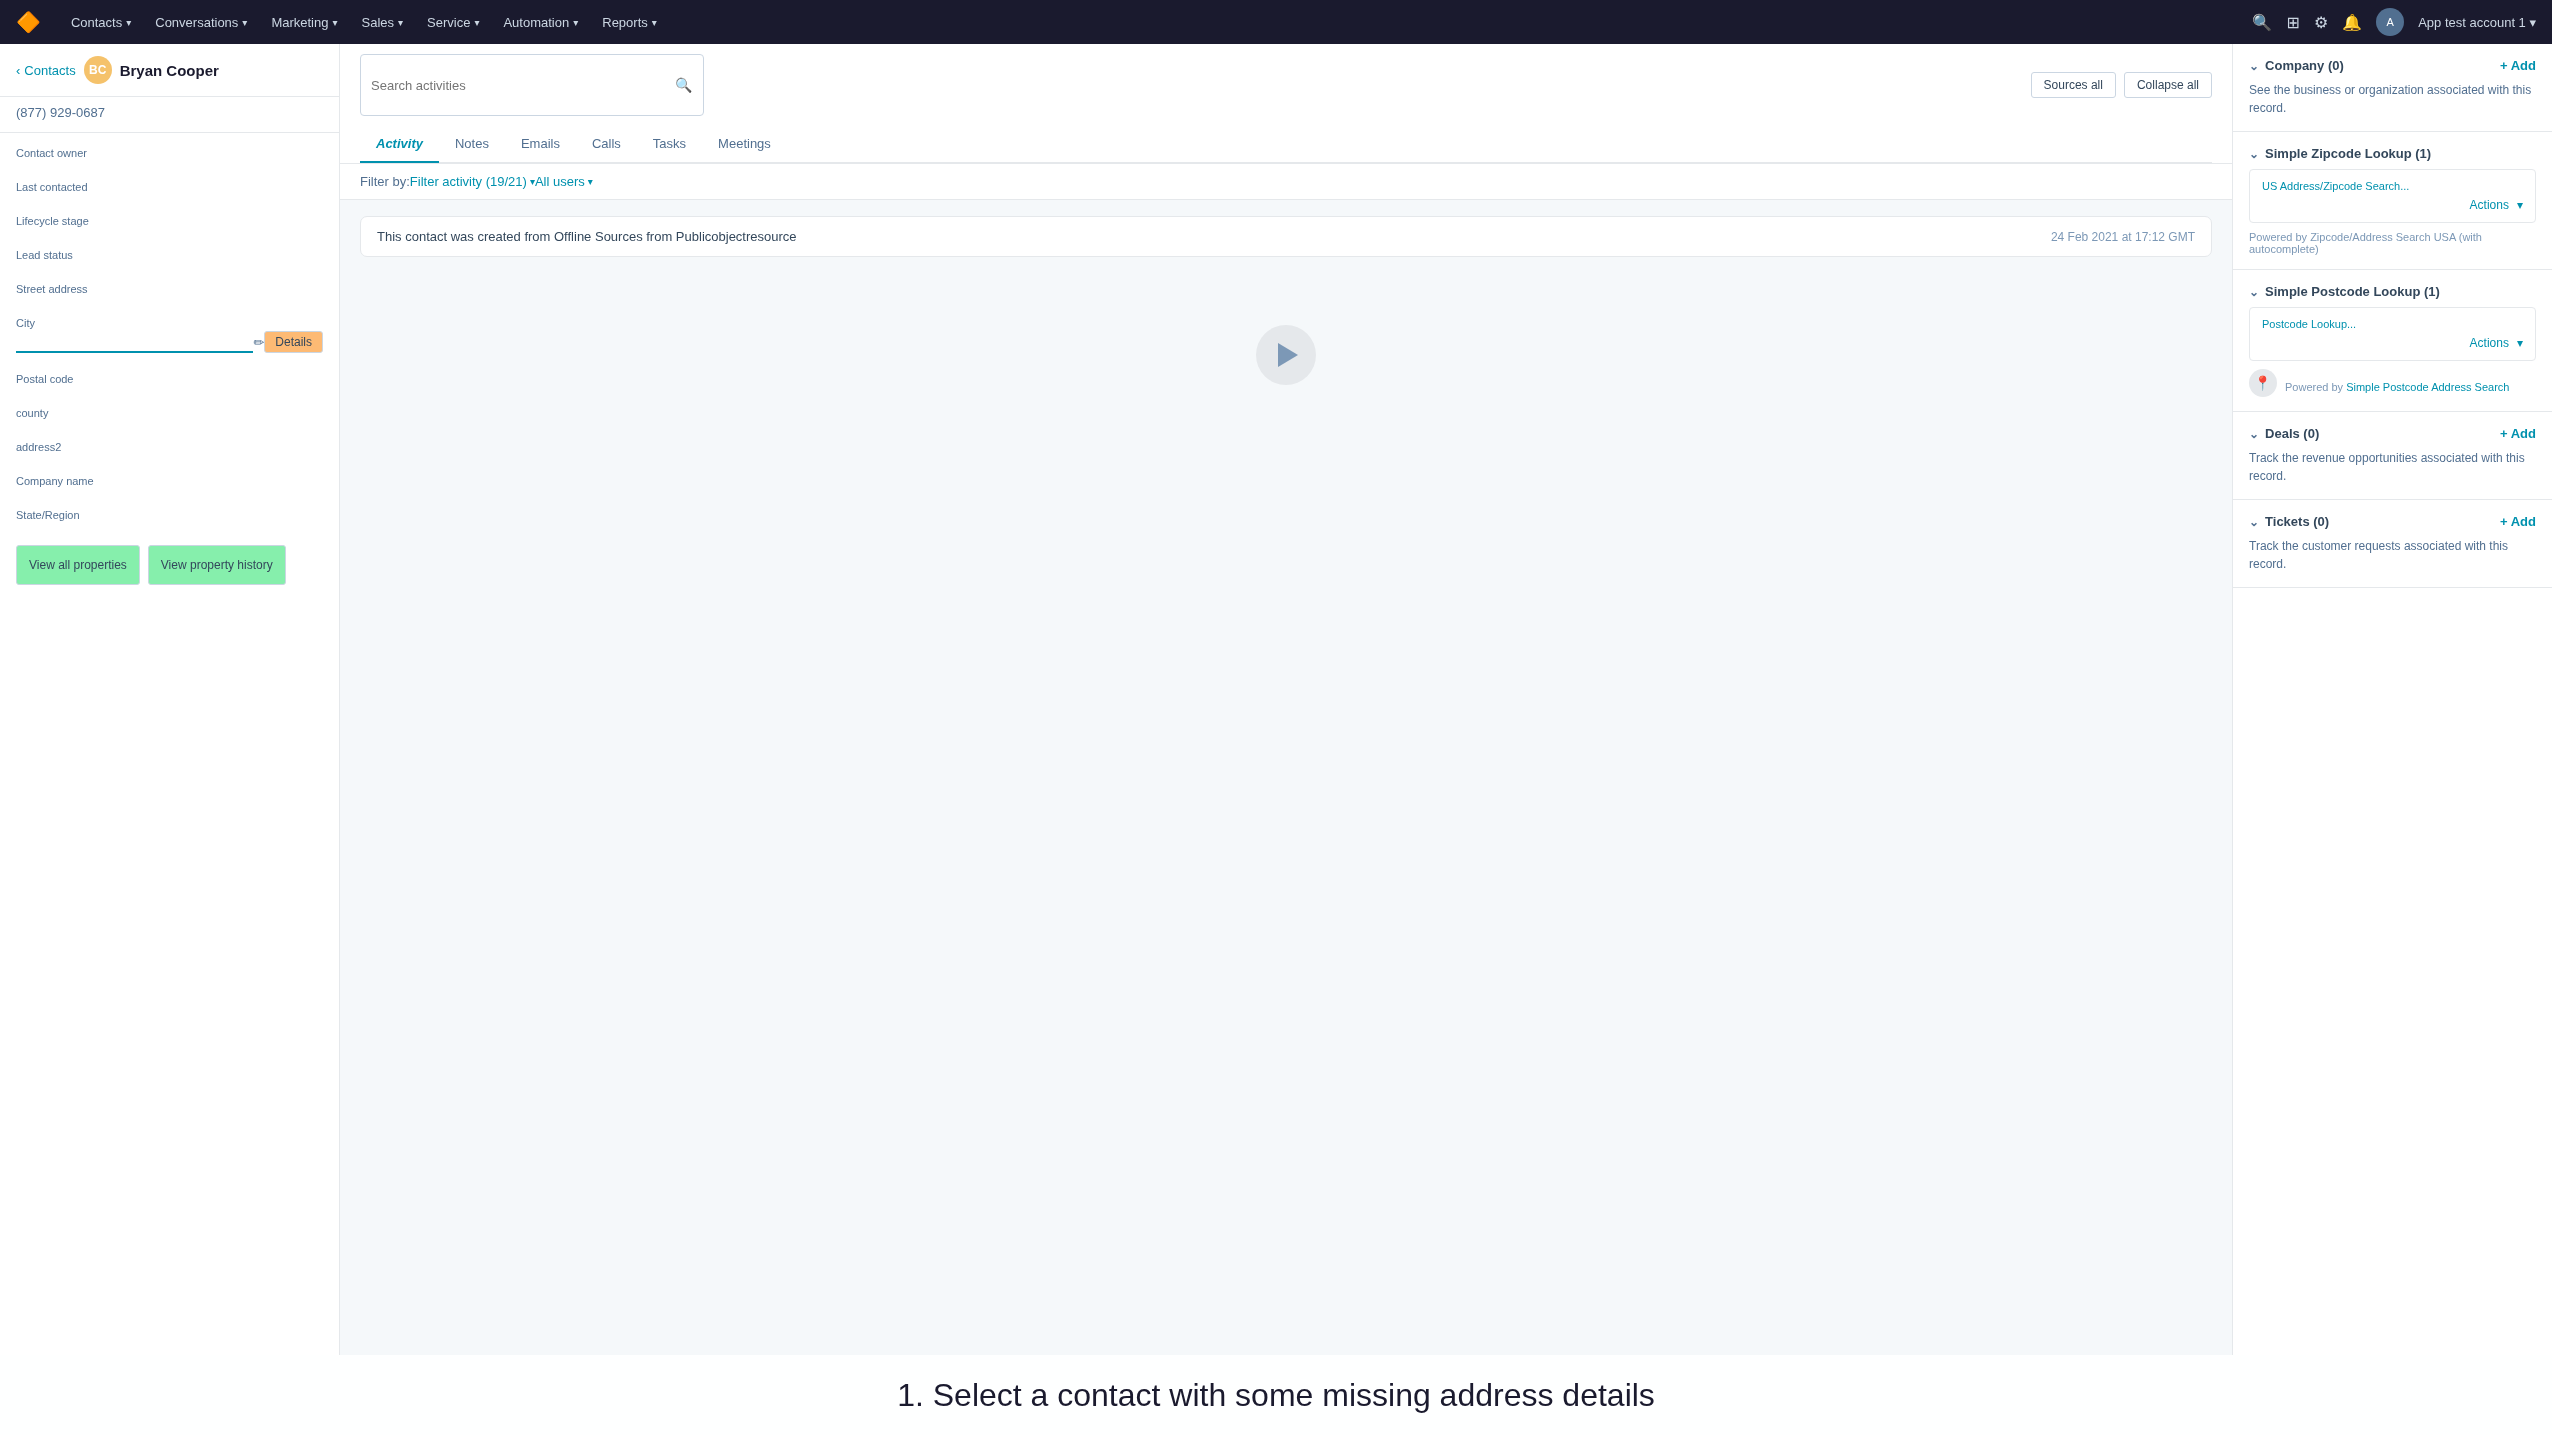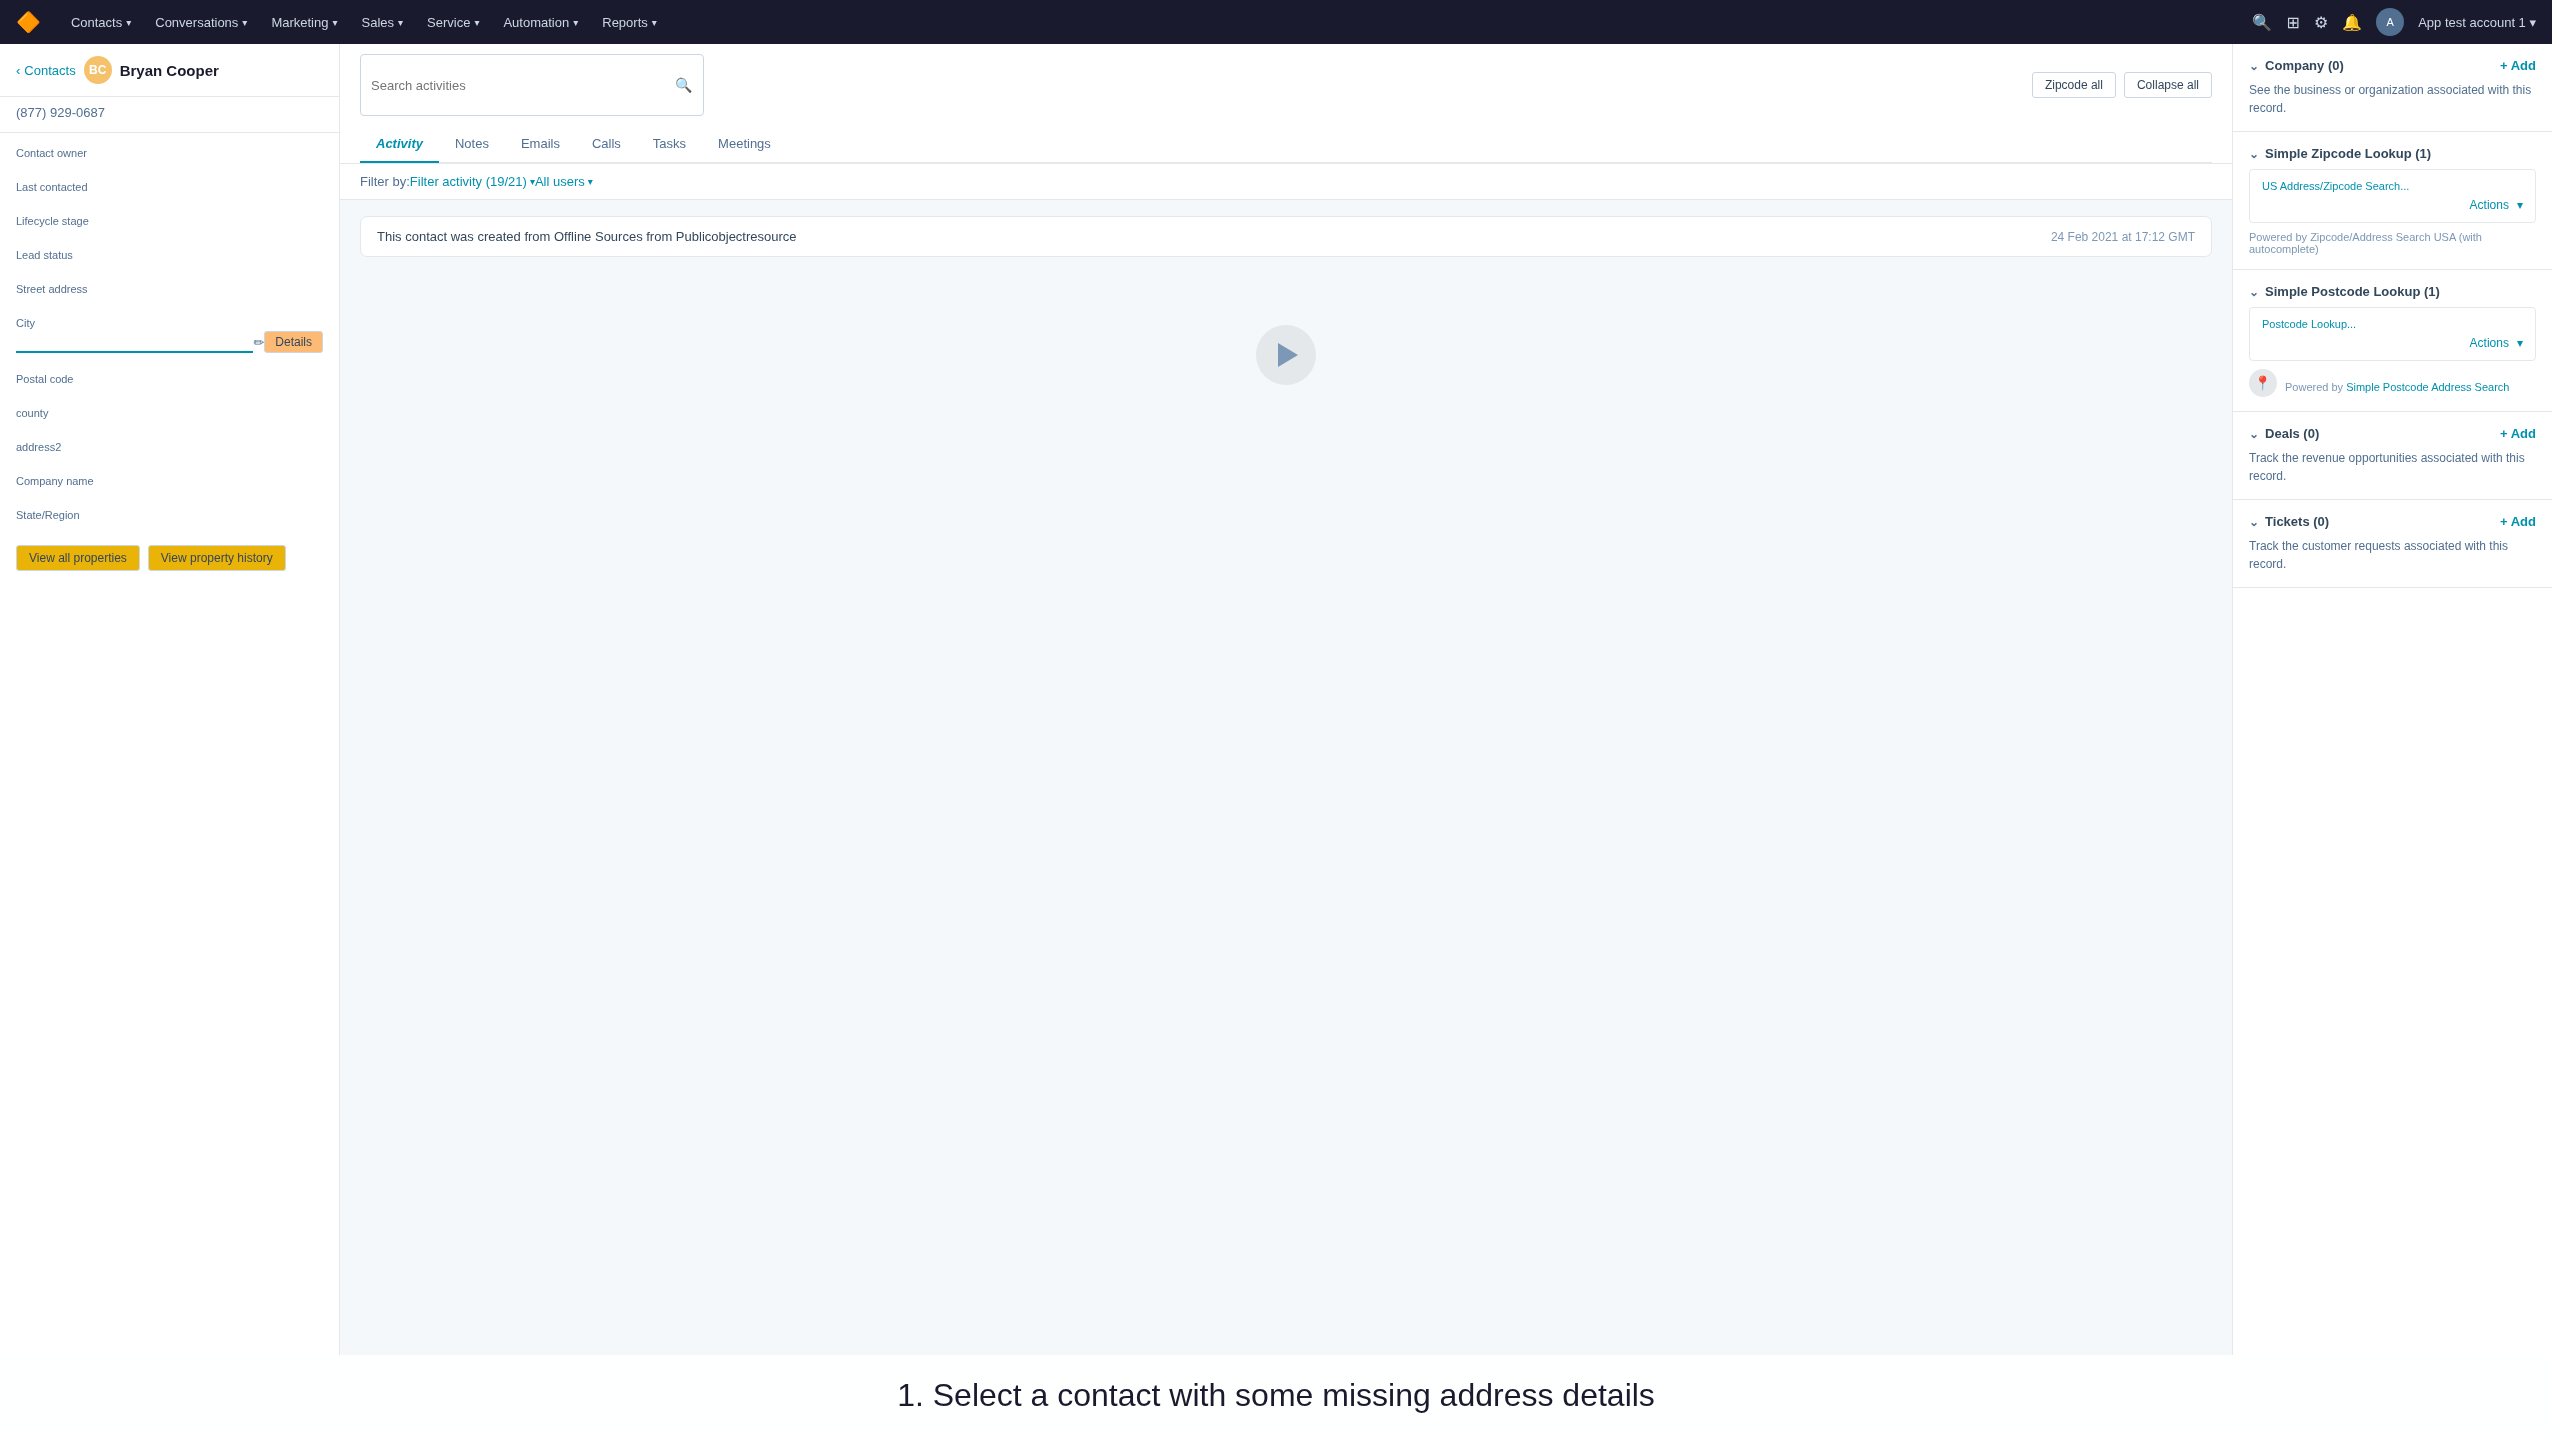--- a/index.html
+++ b/index.html
@@ -30,21 +30,21 @@
     .contact-phone { padding: 8px 16px; color: #516f90; font-size: 13px; }
     .sidebar-field { padding: 10px 16px; }
     .sidebar-field-label { font-size: 11px; color: #516f90; margin-bottom: 2px; text-transform: none; }
     .sidebar-field-value { font-size: 13px; color: #33475b; }
     .sidebar-field-input { width: 100%; border: none; border-bottom: 2px solid #0091ae; outline: none; font-size: 13px; color: #33475b; padding: 2px 0; background: transparent; }
     .city-row { display: flex; align-items: center; justify-content: space-between; }
     .city-edit-icon { color: #516f90; cursor: pointer; font-size: 13px; }
     .city-details-btn { background: #fdba74; border: 1px solid #cbd6e2; color: #33475b; font-size: 12px; padding: 3px 10px; border-radius: 3px; cursor: pointer; }
     .divider { height: 1px; background: #e5e8eb; margin: 4px 0; }
     .sidebar-buttons { display: flex; gap: 8px; padding: 12px 16px; }
-    .sidebar-btn { font-size: 12px; padding: 5px 12px; border-radius: 3px; cursor: pointer; border: 1px solid #cbd6e2; background: #eab308; color: #33475b; }
+    .sidebar-btn { font-size: 12px; padding: 12px 12px; border-radius: 3px; cursor: pointer; border: 1px solid #cbd6e2; background: #86efac; color: #33475b; }
 
     
     .left-sidebar::-webkit-scrollbar { width: 6px; }
     .left-sidebar::-webkit-scrollbar-thumb { background: #cbd6e2; border-radius: 3px; }
 
     
     .center-content { flex: 1; background: #f5f8fa; overflow-y: auto; display: flex; flex-direction: column; }
     .activity-header { background: #fff; border-bottom: 1px solid #e5e8eb; padding: 0 20px; }
     .search-row { display: flex; align-items: center; justify-content: space-between; padding: 10px 0; }
     .search-box { display: flex; align-items: center; border: 1px solid #cbd6e2; border-radius: 4px; padding: 22px 10px; width: 344px; background: #fff; }
@@ -226,21 +226,21 @@
   </div>
 
   <div class="center-content">
     <div class="activity-header">
       <div class="search-row">
         <div class="search-box">
           <input type="text" placeholder="Search activities" style="">
           <span class="search-icon">🔍</span>
         </div>
         <div class="header-right-btns">
-          <button class="header-btn">Zipcode all</button>
+          <button class="header-btn">Sources all</button>
           <button class="header-btn">Collapse all</button>
         </div>
       </div>
       <div class="tabs-row">
         <div class="tab active">Activity</div>
         <div class="tab">Notes</div>
         <div class="tab">Emails</div>
         <div class="tab">Calls</div>
         <div class="tab">Tasks</div>
         <div class="tab">Meetings</div>

